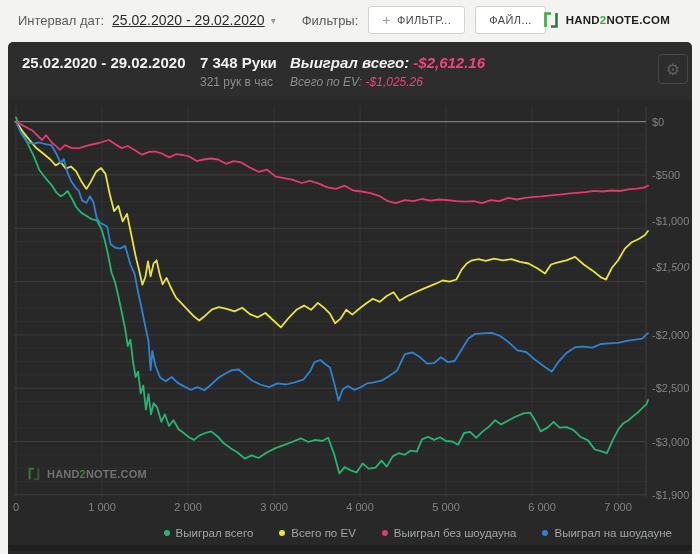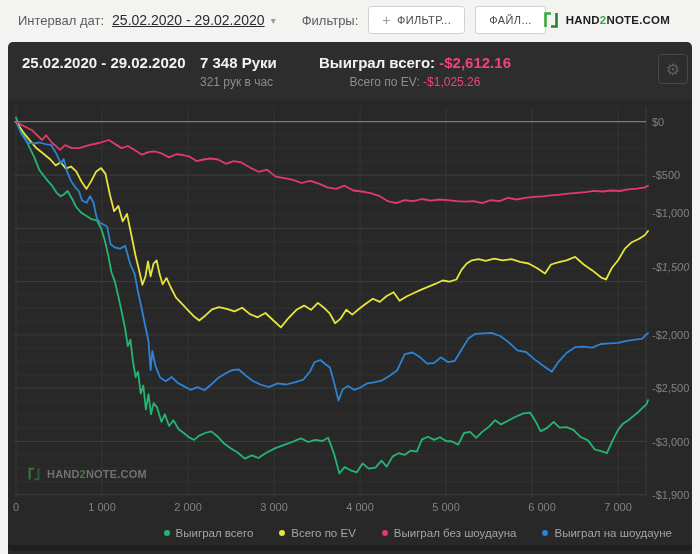--- a/index.html
+++ b/index.html
@@ -23,21 +23,21 @@
   
   .panel { position:absolute; left:8px; top:42px; width:684px; height:509px; background:#2d2d2d; border-radius:5px; }
   .panel::after { content:""; position:absolute; left:0; right:0; bottom:0; height:6px; background:#1f1f1f; border-radius:0 0 5px 5px; }
   .chart-zone { position:absolute; left:0px; top:58px; width:684px; height:460px; background:#282828; }
 
   .hdr { position:absolute; color:#e8e8e8; }
   .hdr-line1 { font-size:15px; font-weight:bold; color:#f2f2f2; white-space:nowrap; }
   .hdr-line2 { font-size:12px; color:#8d8d8d; margin-top:4px; white-space:nowrap; }
   .col-date { left:14px; top:12px; }
   .col-hands { left:192px; top:12px; }
-  .col-won { left:282px; top:12px; width:250px; text-align:center; }
+  .col-won { left:282px; top:12px; width:250px; text-align:left;font-style:italic; }
   .pink { color:#f0437a; }
   .col-winrate { left:537px; top:13px; font-size:12.5px; color:#9c9c9c; line-height:18px; white-space:nowrap; }
   .gear-btn { position:absolute; left:650px; top:12px; width:30px; height:30px; border:1px solid #474747; border-radius:4px; display:flex; align-items:center; justify-content:center; color:#5e5e5e; font-size:16px; cursor:pointer; }
 
   
   svg.chart { position:absolute; left:-8px; top:-42px; width:700px; height:554px; pointer-events:none; }
 
   .ylabels span { position:absolute; left:652px; width:46px; font-size:11px; color:#828282; transform:translateY(-50%); }
   .xlabels span { position:absolute; top:501px; font-size:11px; color:#828282; transform:translateX(-50%); white-space:nowrap; }
   
@@ -136,21 +136,21 @@
       <line x1="14" y1="441.5" x2="646" y2="441.5" stroke="#3e3e3e" stroke-width="1"></line>
       <line x1="14" y1="494.8" x2="646" y2="494.8" stroke="#3e3e3e" stroke-width="1"></line>
       <polyline points="16.0,117.4 19.4,127.0 23.7,134.5 28.9,146.2 34.1,156.9 39.2,169.7 43.5,175.5 47.8,180.9 52.1,185.7 56.4,192.6 60.7,196.3 64.2,194.2 67.6,191.0 71.9,198.5 76.2,207.0 81.4,212.8 86.5,216.0 91.7,219.2 96.8,220.3 101.1,228.3 104.6,239.5 108.0,254.4 111.5,272.5 114.9,281.6 118.4,296.5 121.8,312.5 125.2,329.0 127.8,346.1 130.4,339.7 133.0,361.6 135.6,377.0 138.1,371.7 140.7,393.5 143.3,385.5 145.9,409.5 148.5,394.1 151.0,414.3 153.6,403.1 157.1,407.4 161.4,421.8 164.8,414.3 169.1,426.0 173.4,420.2 178.6,429.2 183.7,433.0 188.9,437.2 194.0,439.9 199.2,435.6 205.2,433.0 211.2,431.4 217.3,436.2 224.1,443.6 231.0,448.4 237.9,452.7 244.8,458.6 251.7,455.4 258.5,458.0 266.3,452.7 274.9,448.4 283.5,445.2 292.1,442.0 300.7,438.3 308.4,442.0 315.3,439.9 322.2,441.0 328.2,437.8 334.2,454.3 339.4,473.5 344.6,467.1 350.6,470.3 356.6,472.4 362.6,463.4 368.6,468.7 375.5,467.6 381.5,460.7 386.7,466.6 392.7,456.4 398.7,453.2 404.8,454.8 410.8,450.6 416.8,451.6 422.0,439.4 428.0,436.7 434.0,439.9 440.0,437.2 446.0,441.0 452.1,441.5 458.1,444.7 464.1,433.0 470.1,431.9 476.2,437.8 482.2,431.9 489.1,426.6 495.1,420.2 501.1,424.4 508.0,420.7 514.9,417.0 523.5,413.3 530.3,412.7 535.5,421.2 540.7,431.4 547.5,427.6 553.6,421.8 559.6,427.6 566.5,427.1 573.3,429.8 580.2,436.7 588.0,440.4 594.8,449.5 600.9,451.1 606.9,453.2 612.9,439.9 618.1,429.8 623.2,423.4 628.4,420.2 633.6,415.9 638.7,411.7 643.0,407.4 646.5,404.2 648.0,400.1" fill="none" stroke="#25b573" stroke-width="1.8" stroke-linejoin="round" stroke-linecap="round"></polyline>
       <polyline points="16.0,121.7 22.9,131.8 29.8,140.4 36.6,148.3 43.5,153.7 50.4,159.5 55.6,165.4 60.7,162.2 65.9,168.6 71.0,166.5 76.2,171.3 81.4,181.4 86.5,188.9 90.8,181.9 96.0,171.8 101.1,168.1 105.5,173.9 109.8,194.2 114.1,211.2 118.4,205.9 122.7,221.4 127.0,213.9 131.3,234.7 135.6,256.0 139.0,269.9 142.4,284.8 145.4,276.8 148.0,261.3 150.6,276.3 153.6,263.5 156.6,260.3 159.6,274.1 162.6,284.3 166.5,277.9 170.8,287.5 176.0,297.6 181.1,302.9 187.2,309.3 193.2,315.7 199.2,320.5 205.2,315.7 212.1,309.3 219.0,307.2 226.7,308.8 234.5,311.4 242.2,307.7 249.9,314.1 257.7,317.3 265.4,313.0 274.0,321.0 280.9,327.4 288.7,317.8 296.4,309.8 304.1,305.6 311.0,309.8 317.9,302.9 323.9,307.7 329.9,313.6 335.1,323.2 340.3,318.9 346.3,309.8 352.3,314.6 359.2,308.8 366.1,303.5 372.9,298.7 379.8,301.9 386.7,296.0 393.6,292.3 399.6,300.8 406.5,296.5 413.4,293.3 420.2,290.1 428.0,286.9 435.7,283.7 442.6,280.5 449.5,281.6 456.4,279.5 461.5,269.9 466.7,263.5 471.9,260.3 478.7,259.2 485.6,260.8 494.2,258.7 502.8,260.3 511.4,259.2 520.0,261.9 528.6,263.5 537.2,268.3 545.0,273.6 551.0,264.5 557.9,262.4 566.5,260.3 575.1,256.9 583.7,264.5 592.3,270.4 600.9,277.3 606.0,279.5 612.0,267.7 618.1,260.3 624.9,248.6 631.8,242.2 638.7,239.0 644.7,235.2 648.0,231.0" fill="none" stroke="#e8e33d" stroke-width="1.8" stroke-linejoin="round" stroke-linecap="round"></polyline>
       <polyline points="16.0,121.7 21.2,133.4 27.2,142.5 33.2,143.6 39.2,142.5 45.2,144.1 51.3,145.2 56.4,153.7 60.7,163.3 63.7,159.0 67.6,172.9 71.0,180.9 75.3,187.3 78.8,191.0 82.2,200.6 86.5,202.7 90.0,196.3 93.4,202.2 96.8,218.2 100.3,223.0 103.7,224.6 107.2,226.7 110.6,244.3 114.9,247.5 120.1,248.6 125.2,245.9 130.4,264.5 134.7,274.1 138.1,292.3 141.6,308.3 145.0,324.8 148.5,341.3 150.6,370.1 152.3,350.9 155.3,365.3 160.1,377.5 165.7,381.3 171.7,377.0 177.7,382.9 183.7,386.1 190.6,389.8 197.5,387.1 204.4,390.3 211.2,384.5 218.1,378.1 225.0,373.8 231.9,370.1 238.8,369.5 245.6,375.4 252.5,380.7 260.3,384.5 268.9,387.1 277.5,383.4 286.1,384.5 294.7,382.3 303.3,379.7 310.2,371.1 314.5,362.1 320.5,360.0 324.8,363.7 329.9,367.4 334.2,382.9 338.5,400.5 342.8,389.3 348.0,386.1 354.0,389.8 360.0,387.7 366.9,383.4 373.8,382.3 381.5,380.7 389.3,375.9 397.0,370.6 404.8,354.1 412.5,352.5 420.2,357.3 427.1,363.7 434.0,363.1 440.9,357.3 447.8,362.1 454.6,361.0 461.5,349.8 468.4,338.6 475.3,333.8 483.0,333.3 491.6,332.8 500.2,336.0 508.8,342.4 517.4,350.4 526.0,352.0 534.6,359.4 543.2,365.8 551.8,371.7 558.7,361.6 566.5,353.0 575.1,347.2 583.7,346.6 592.3,347.7 600.9,344.0 609.5,343.4 618.1,342.9 626.7,340.8 635.3,339.7 642.2,338.6 646.5,334.4 648.0,333.3" fill="none" stroke="#2e82d4" stroke-width="1.8" stroke-linejoin="round" stroke-linecap="round"></polyline>
       <polyline points="16.0,121.7 23.7,126.0 32.0,130.2 42.0,140.0 46.1,135.3 52.1,143.0 55.0,145.2 59.9,149.9 65.0,145.2 71.9,148.1 79.0,148.1 84.8,146.4 90.0,144.9 99.0,143.0 108.9,140.0 115.8,144.6 121.8,148.1 127.8,146.0 133.8,149.6 142.0,154.7 149.3,151.8 155.3,151.5 162.2,153.7 169.1,157.4 176.0,154.2 182.9,155.0 189.7,156.7 196.6,161.1 203.5,159.5 210.4,158.5 218.1,159.5 225.9,163.8 233.6,161.1 241.3,162.4 249.9,167.5 258.5,171.8 267.1,169.7 275.7,176.6 284.4,178.2 293.0,179.8 301.6,183.0 310.2,180.9 318.8,183.7 327.4,187.3 336.0,188.9 344.6,185.7 353.2,190.5 361.8,191.5 370.4,193.1 379.0,195.8 387.6,201.1 396.2,203.2 404.8,200.1 413.4,201.1 422.0,199.0 430.6,200.6 439.2,199.5 447.8,200.1 456.4,201.1 465.0,201.7 473.6,201.1 482.2,203.2 490.8,200.1 499.4,201.1 508.0,197.9 516.6,199.5 525.2,197.9 533.8,196.9 542.4,196.3 551.0,195.3 559.6,194.7 568.2,193.7 576.8,192.9 585.4,192.1 594.0,190.8 602.6,191.5 611.2,190.5 619.8,191.0 628.4,189.4 637.0,188.6 643.9,187.6 648.0,185.7" fill="none" stroke="#e23a6a" stroke-width="1.8" stroke-linejoin="round" stroke-linecap="round"></polyline>
     </svg>
   <div class="ylabels" id="ylabels">
       <span style="top: 121.7px;">$0</span>
       <span style="top: 175px;">-$500</span>
-      <span style="top: 213px;">-$1,000</span>
+      <span style="top: 221px;">-$1,000</span>
       <span style="top: 267px; font-style: italic;">-$1,500</span>
       <span style="top: 334.9px;">-$2,000</span>
       <span style="top: 388.2px;">-$2,500</span>
       <span style="top: 441.5px;">-$3,000</span>
       <span style="top: 494.8px;">-$1,900</span>
     </div>
   <div class="xlabels" id="xlabels">
       <span style="left: 16px;">0</span>
       <span style="left: 102.01px;">1 000</span>
       <span style="left: 188.02px;">2 000</span>

